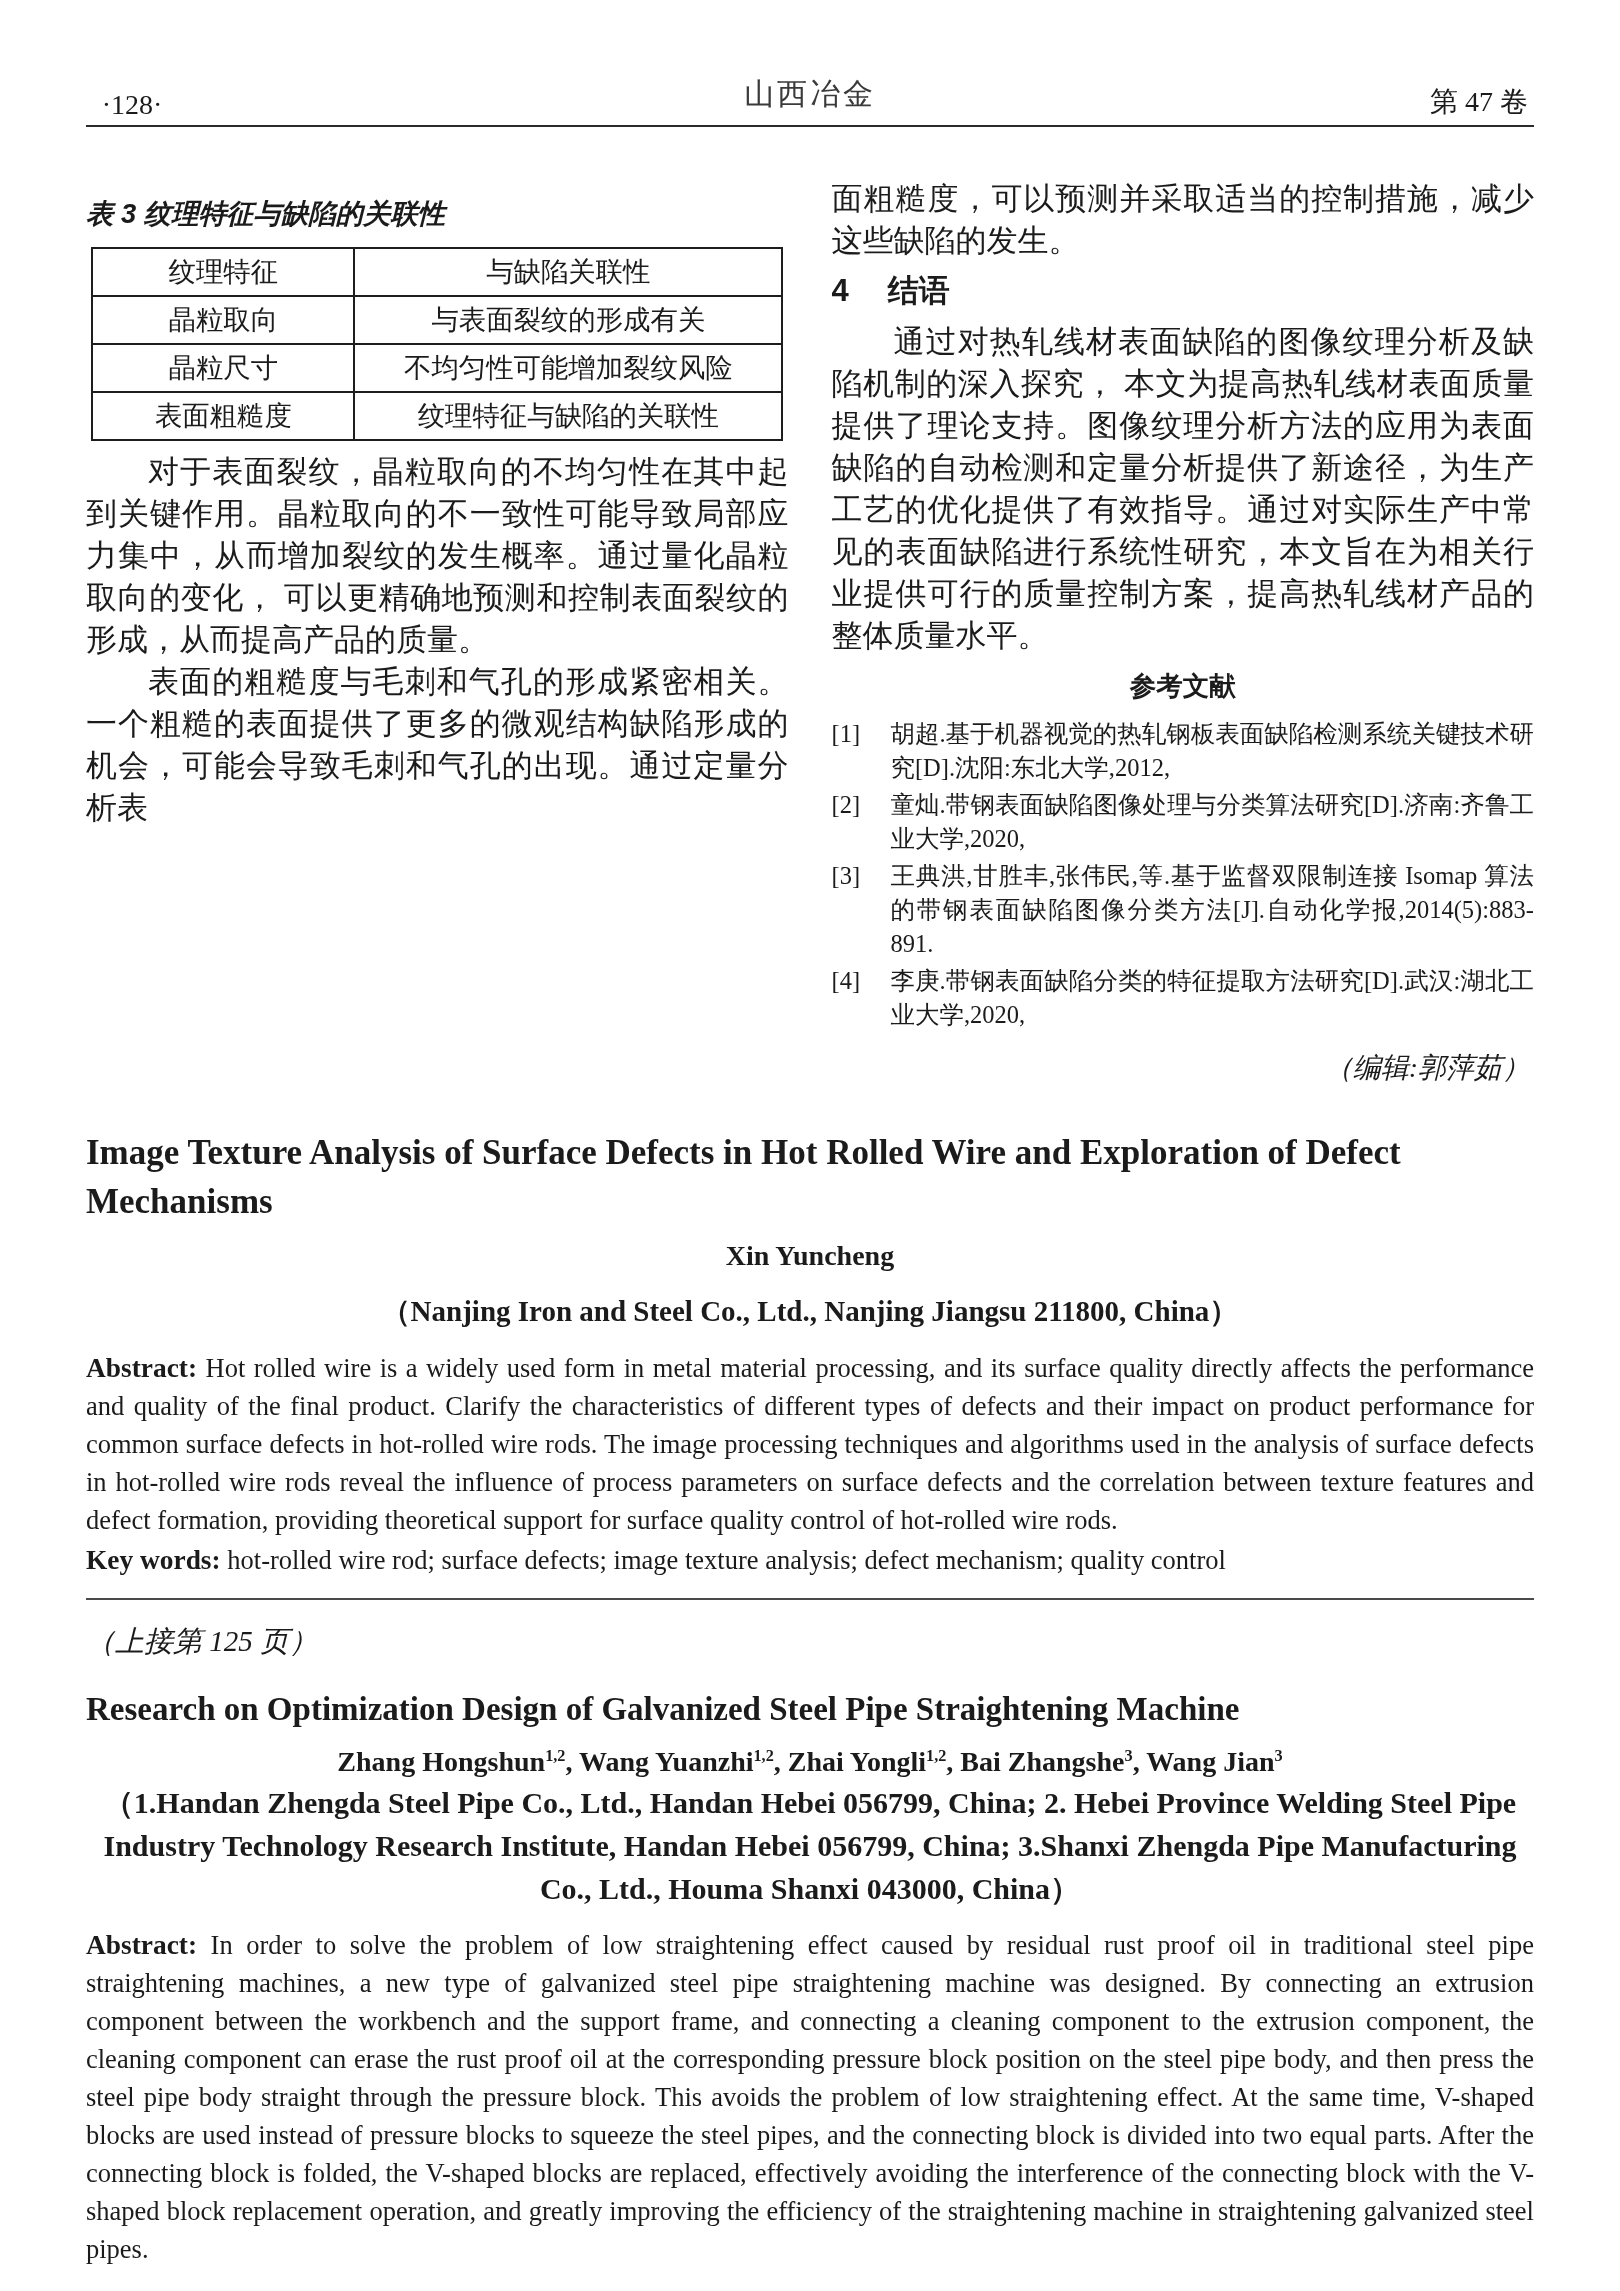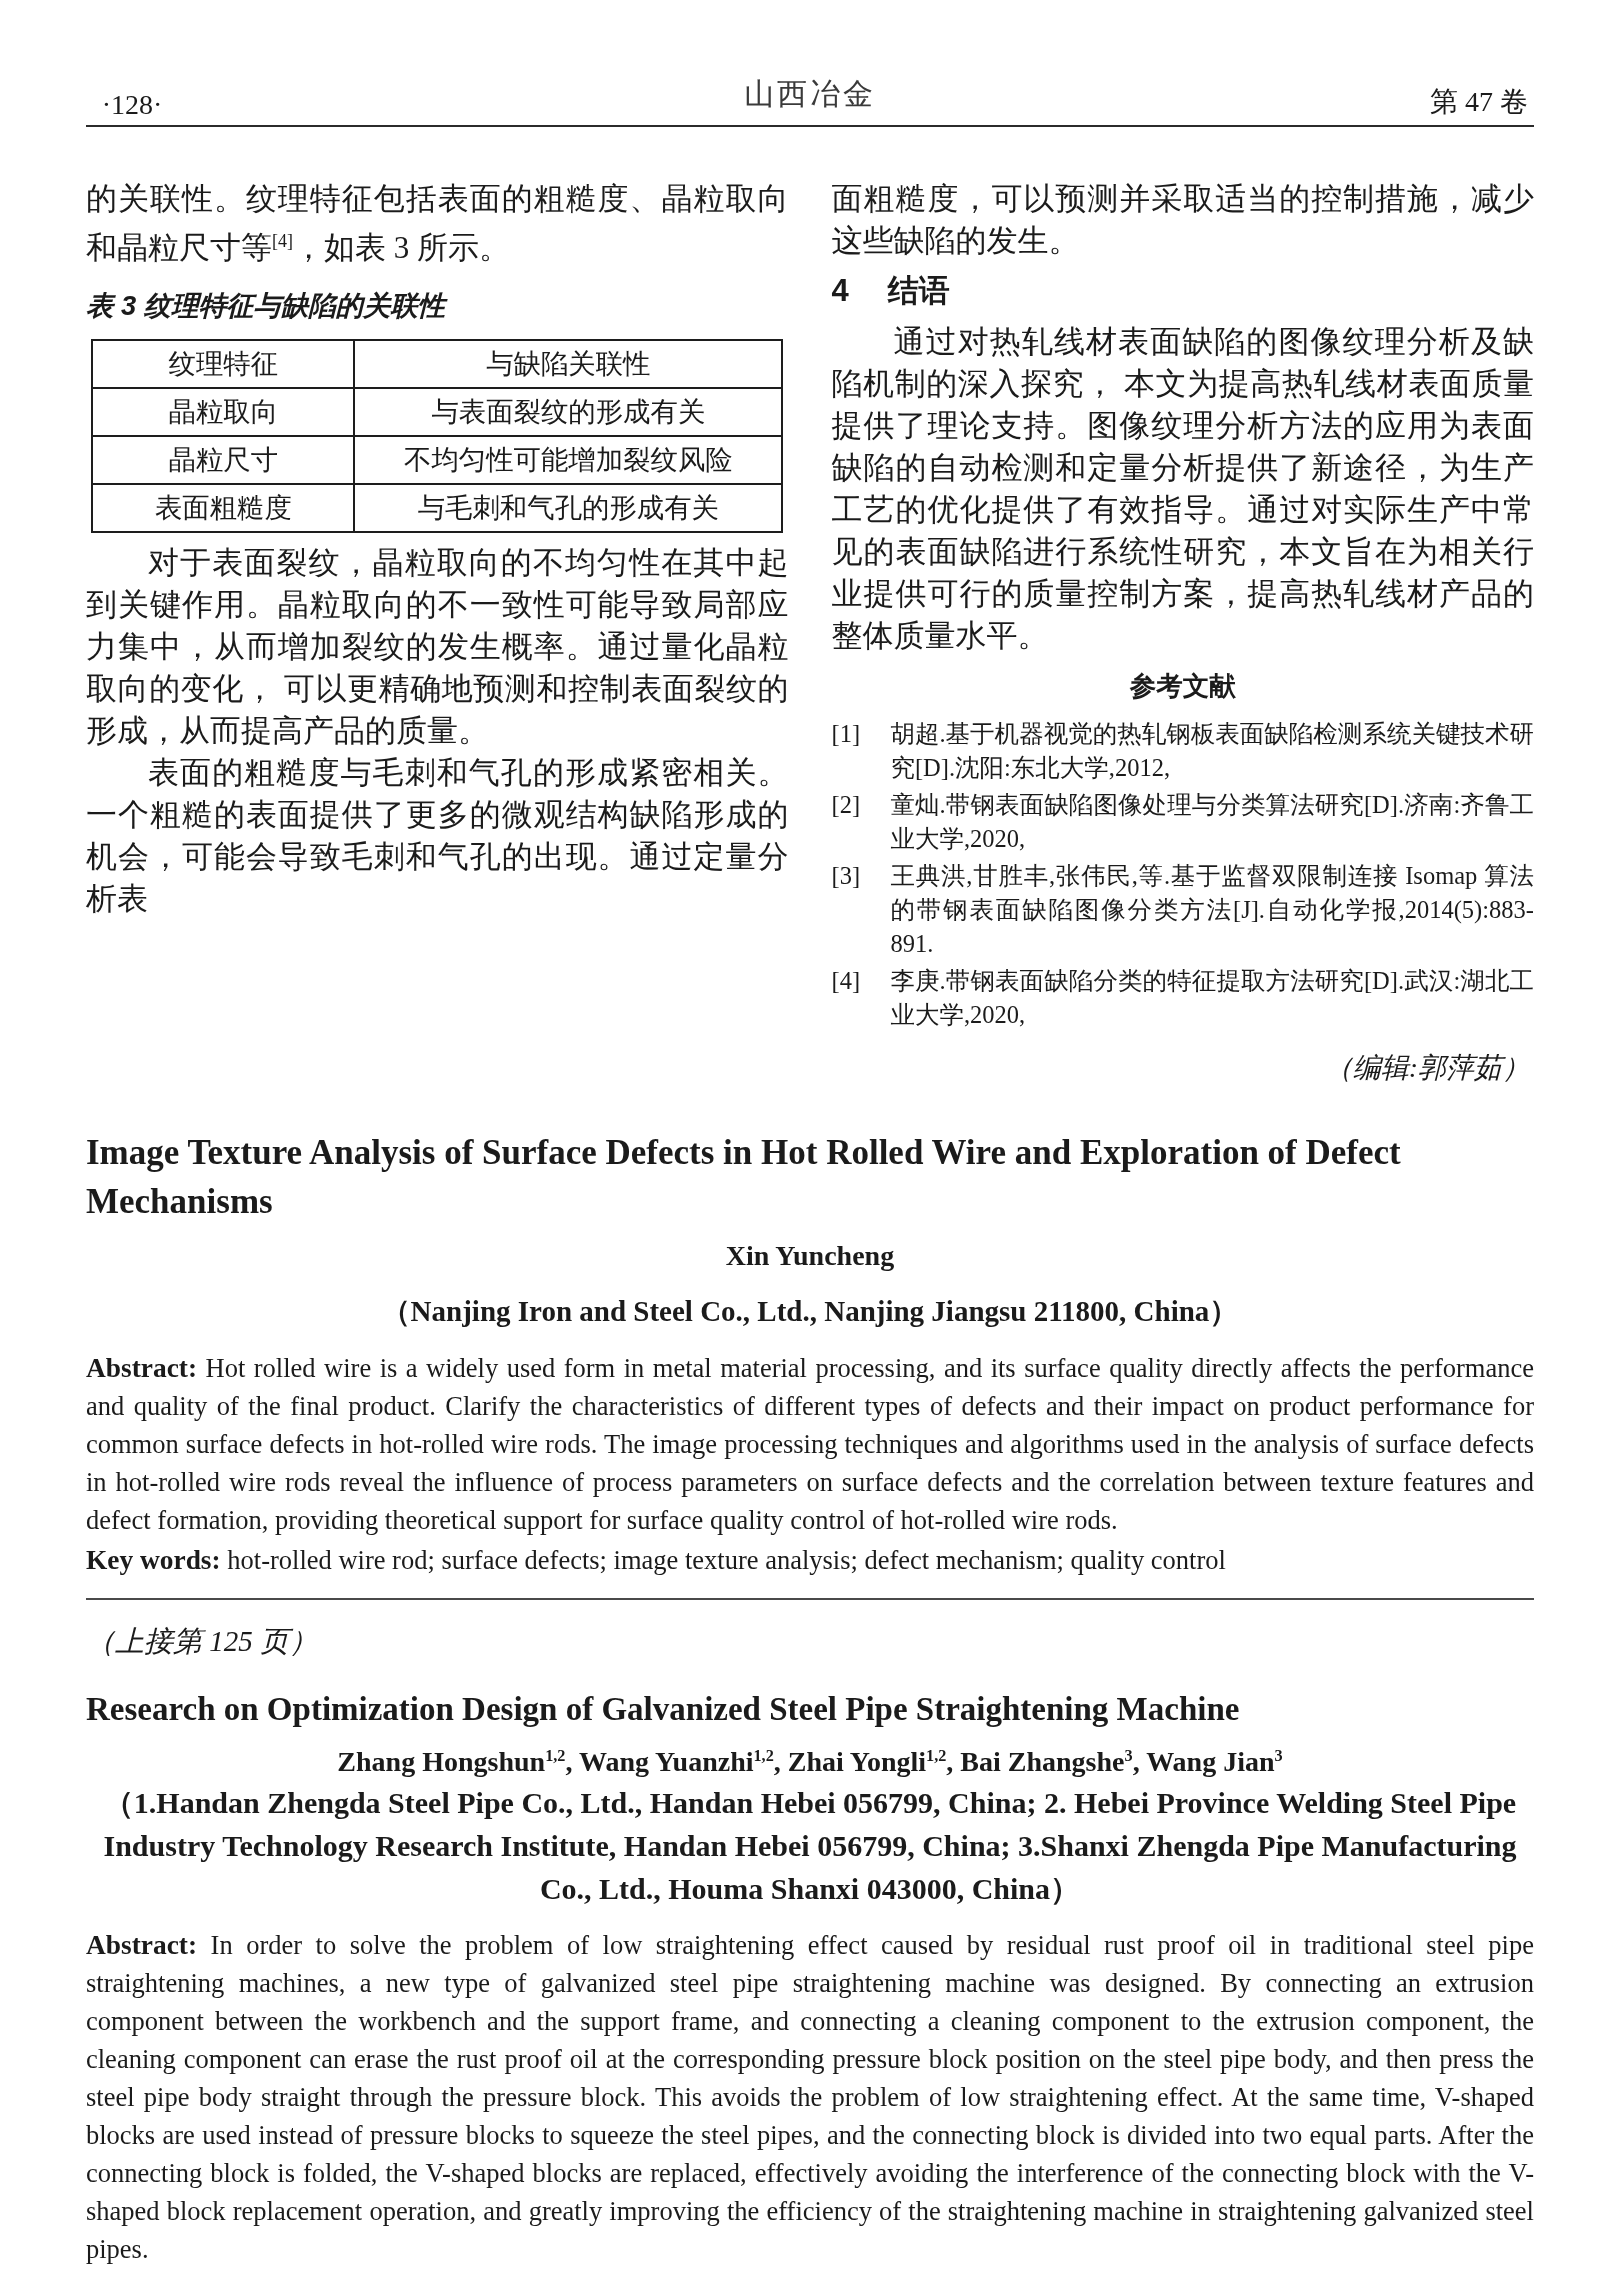--- a/index.html
+++ b/index.html
@@ -74,41 +74,40 @@
 
   <div class="header">
     <div class="journal">山西冶金</div>
     <div class="pagenum">·128·</div>
     <div class="volume">第 47 卷</div>
   </div>
 
   <div class="columns">
 
     <div class="col cn">
-      <p><span>的关联性。纹理特征包括表面的粗糙度、晶粒取向和晶粒尺寸等</span><sup>[4]</sup><span>，如表 3 所示。</span></p>
 
       <div class="table-caption">表 3  纹理特征与缺陷的关联性</div>
 
       <table class="t3">
         <tbody>
           <tr>
             <td class="c1">纹理特征</td>
             <td>与缺陷关联性</td>
           </tr>
           <tr>
             <td class="c1">晶粒取向</td>
             <td>与表面裂纹的形成有关</td>
           </tr>
           <tr>
             <td class="c1">晶粒尺寸</td>
             <td>不均匀性可能增加裂纹风险</td>
           </tr>
           <tr>
             <td class="c1">表面粗糙度</td>
-            <td>与毛刺和气孔的形成有关</td>
+            <td>纹理特征与缺陷的关联性</td>
           </tr>
         </tbody>
       </table>
 
       <p class="indent">对于表面裂纹，晶粒取向的不均匀性在其中起到关键作用。晶粒取向的不一致性可能导致局部应力集中，从而增加裂纹的发生概率。通过量化晶粒取向的变化， 可以更精确地预测和控制表面裂纹的形成，从而提高产品的质量。</p>
       <p class="indent">表面的粗糙度与毛刺和气孔的形成紧密相关。一个粗糙的表面提供了更多的微观结构缺陷形成的机会，可能会导致毛刺和气孔的出现。通过定量分析表</p>
     </div>
 
     <div class="col cn">
       <p>面粗糙度，可以预测并采取适当的控制措施，减少这些缺陷的发生。</p>

